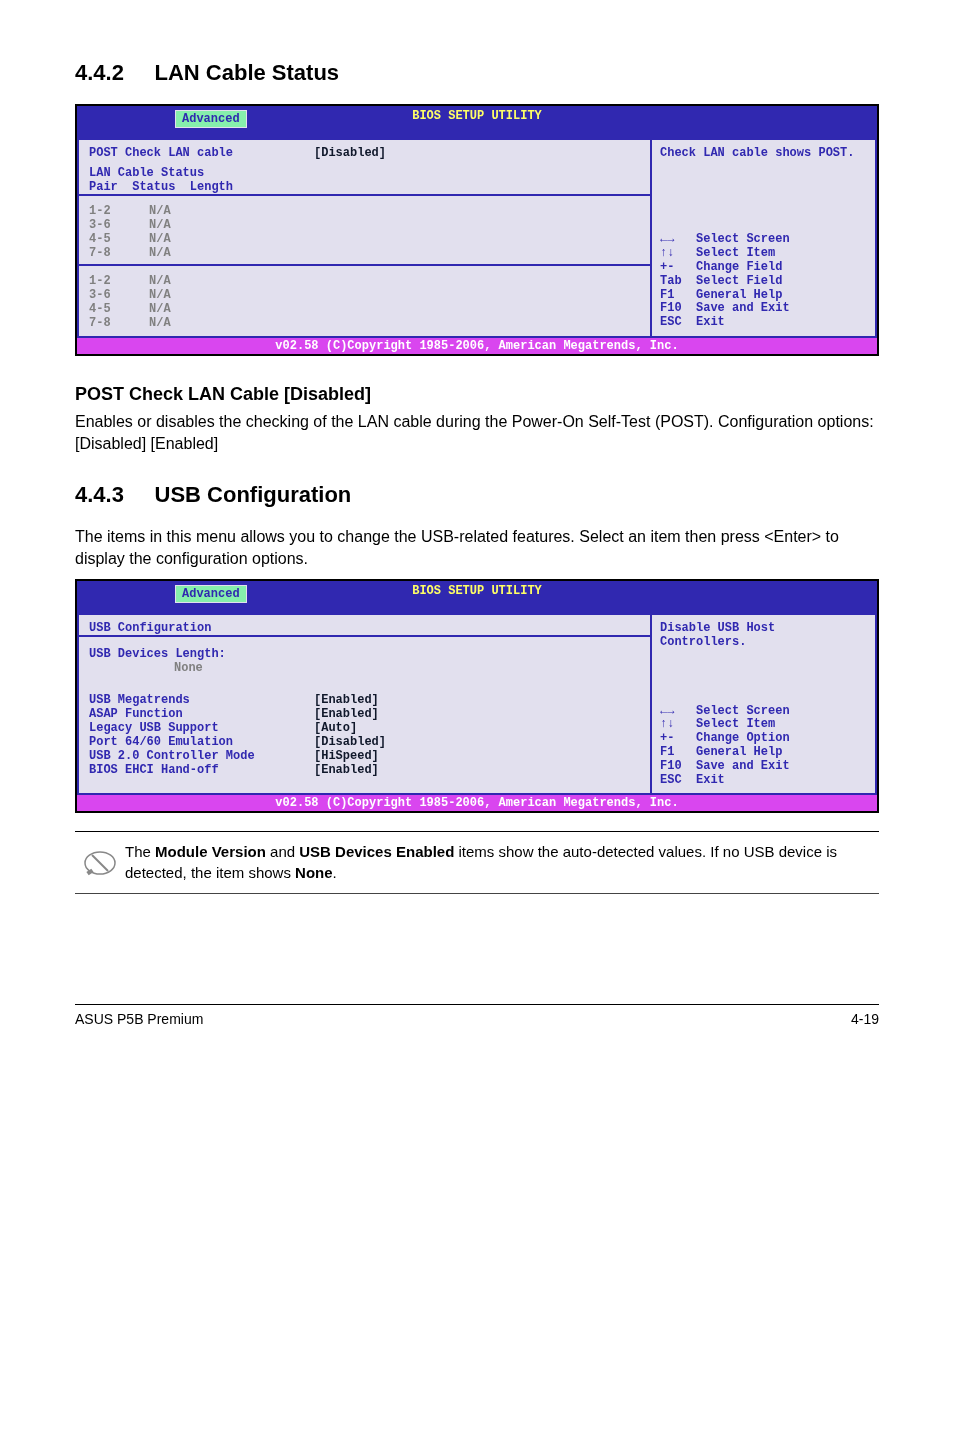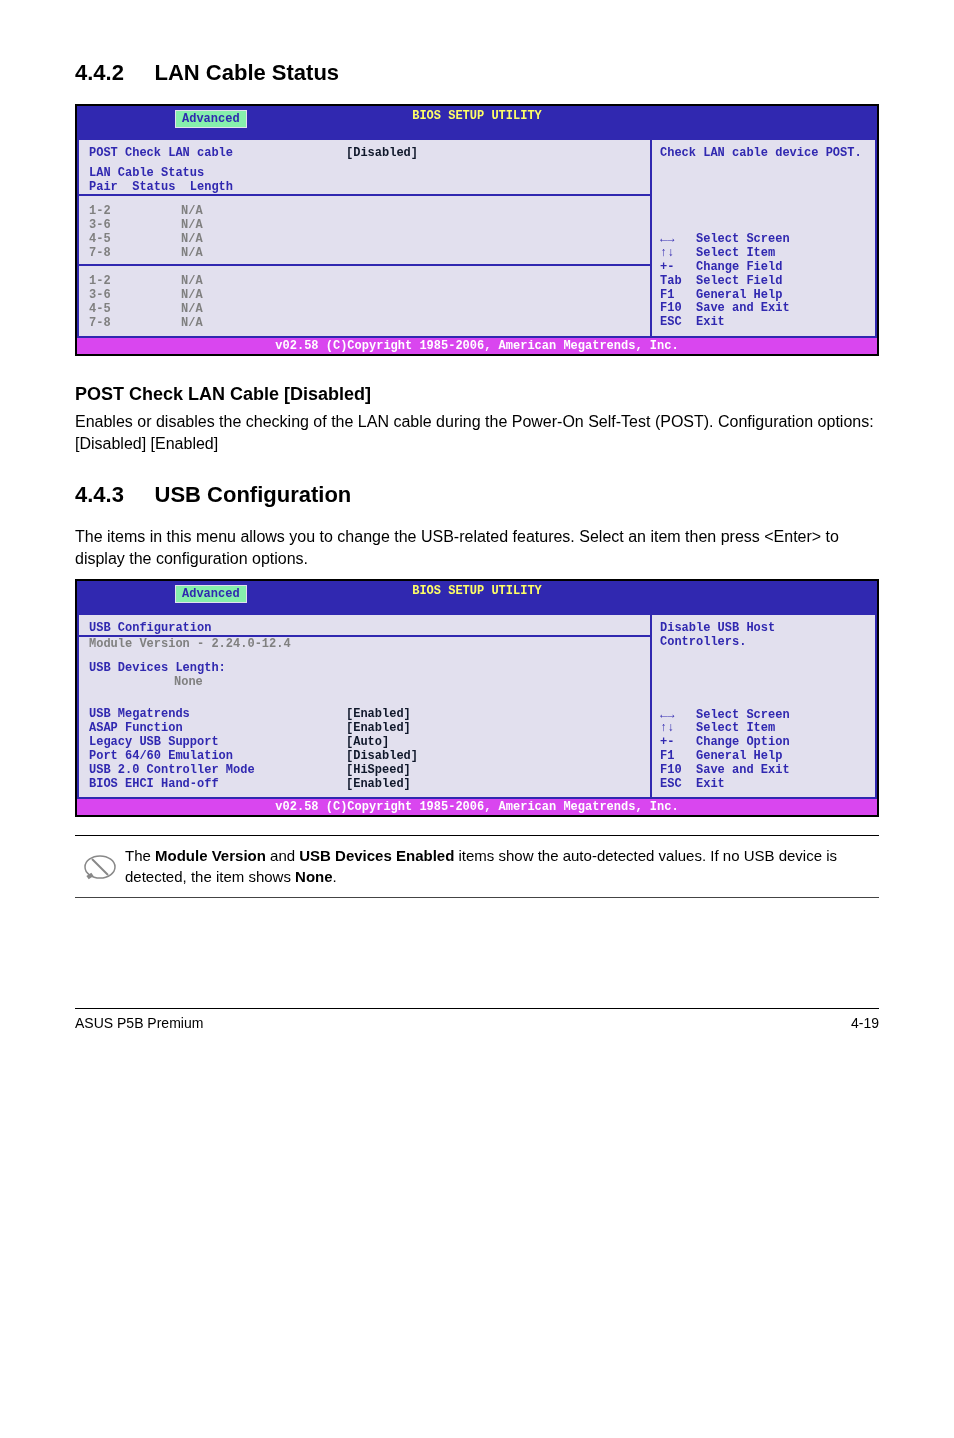--- a/index.html
+++ b/index.html
@@ -74,21 +74,21 @@
     width: 225px;
     border: 2px solid #3028b0;
     border-top: none;
     border-left: none;
     padding: 6px 8px;
     color: #3028b0;
     display:flex;
     flex-direction:column;
     justify-content: space-between;
   }
-  .row { display: flex; gap: 32px; }
+  .row { display: flex; }
   .lbl { width: 225px; color: #3028b0; }
   .val { color: #0f172a; }
   .pair-block { margin-top: 8px; color: #808080; }
   .pair-block .lbl { width:60px; color:#808080; }
   .pair-block .val { color:#808080; }
   .divider-line {
     border-top: 2px solid #3028b0;
     margin-left: -10px;
     margin-right: -10px;
   }
@@ -184,21 +184,21 @@
             <div class="lbl">4-5</div>
             <div class="val">N/A</div>
           </div>
         <div class="row">
             <div class="lbl">7-8</div>
             <div class="val">N/A</div>
           </div>
       </div>
     </div>
     <div class="bios-right">
-      <div>Check LAN cable device POST.</div>
+      <div>Check LAN cable shows POST.</div>
       <div class="keyhelp">←→   Select Screen
 ↑↓   Select Item
 +-   Change Field
 Tab  Select Field
 F1   General Help
 F10  Save and Exit
 ESC  Exit</div>
     </div>
   </div>
   <div class="bios-footer">v02.58 (C)Copyright 1985-2006, American Megatrends, Inc.</div>
@@ -216,21 +216,20 @@
 
 <div class="bios">
   <div class="bios-header">
     <div class="bios-title">BIOS SETUP UTILITY</div>
     <div class="tab">Advanced</div>
   </div>
   <div class="bios-body">
     <div class="bios-left">
       <div>USB Configuration</div>
       <div class="divider-line"></div>
-      <div class="gray">Module Version - 2.24.0-12.4</div>
       <div style="height:10px"></div>
       <div>USB Devices Length:</div>
       <div class="gray" style="padding-left:85px">None</div>
       <div style="height:18px"></div>
       <div class="row">
           <div class="lbl">USB Megatrends</div>
           <div class="val">[Enabled]</div>
         </div>
       <div class="row">
           <div class="lbl">ASAP Function</div>

